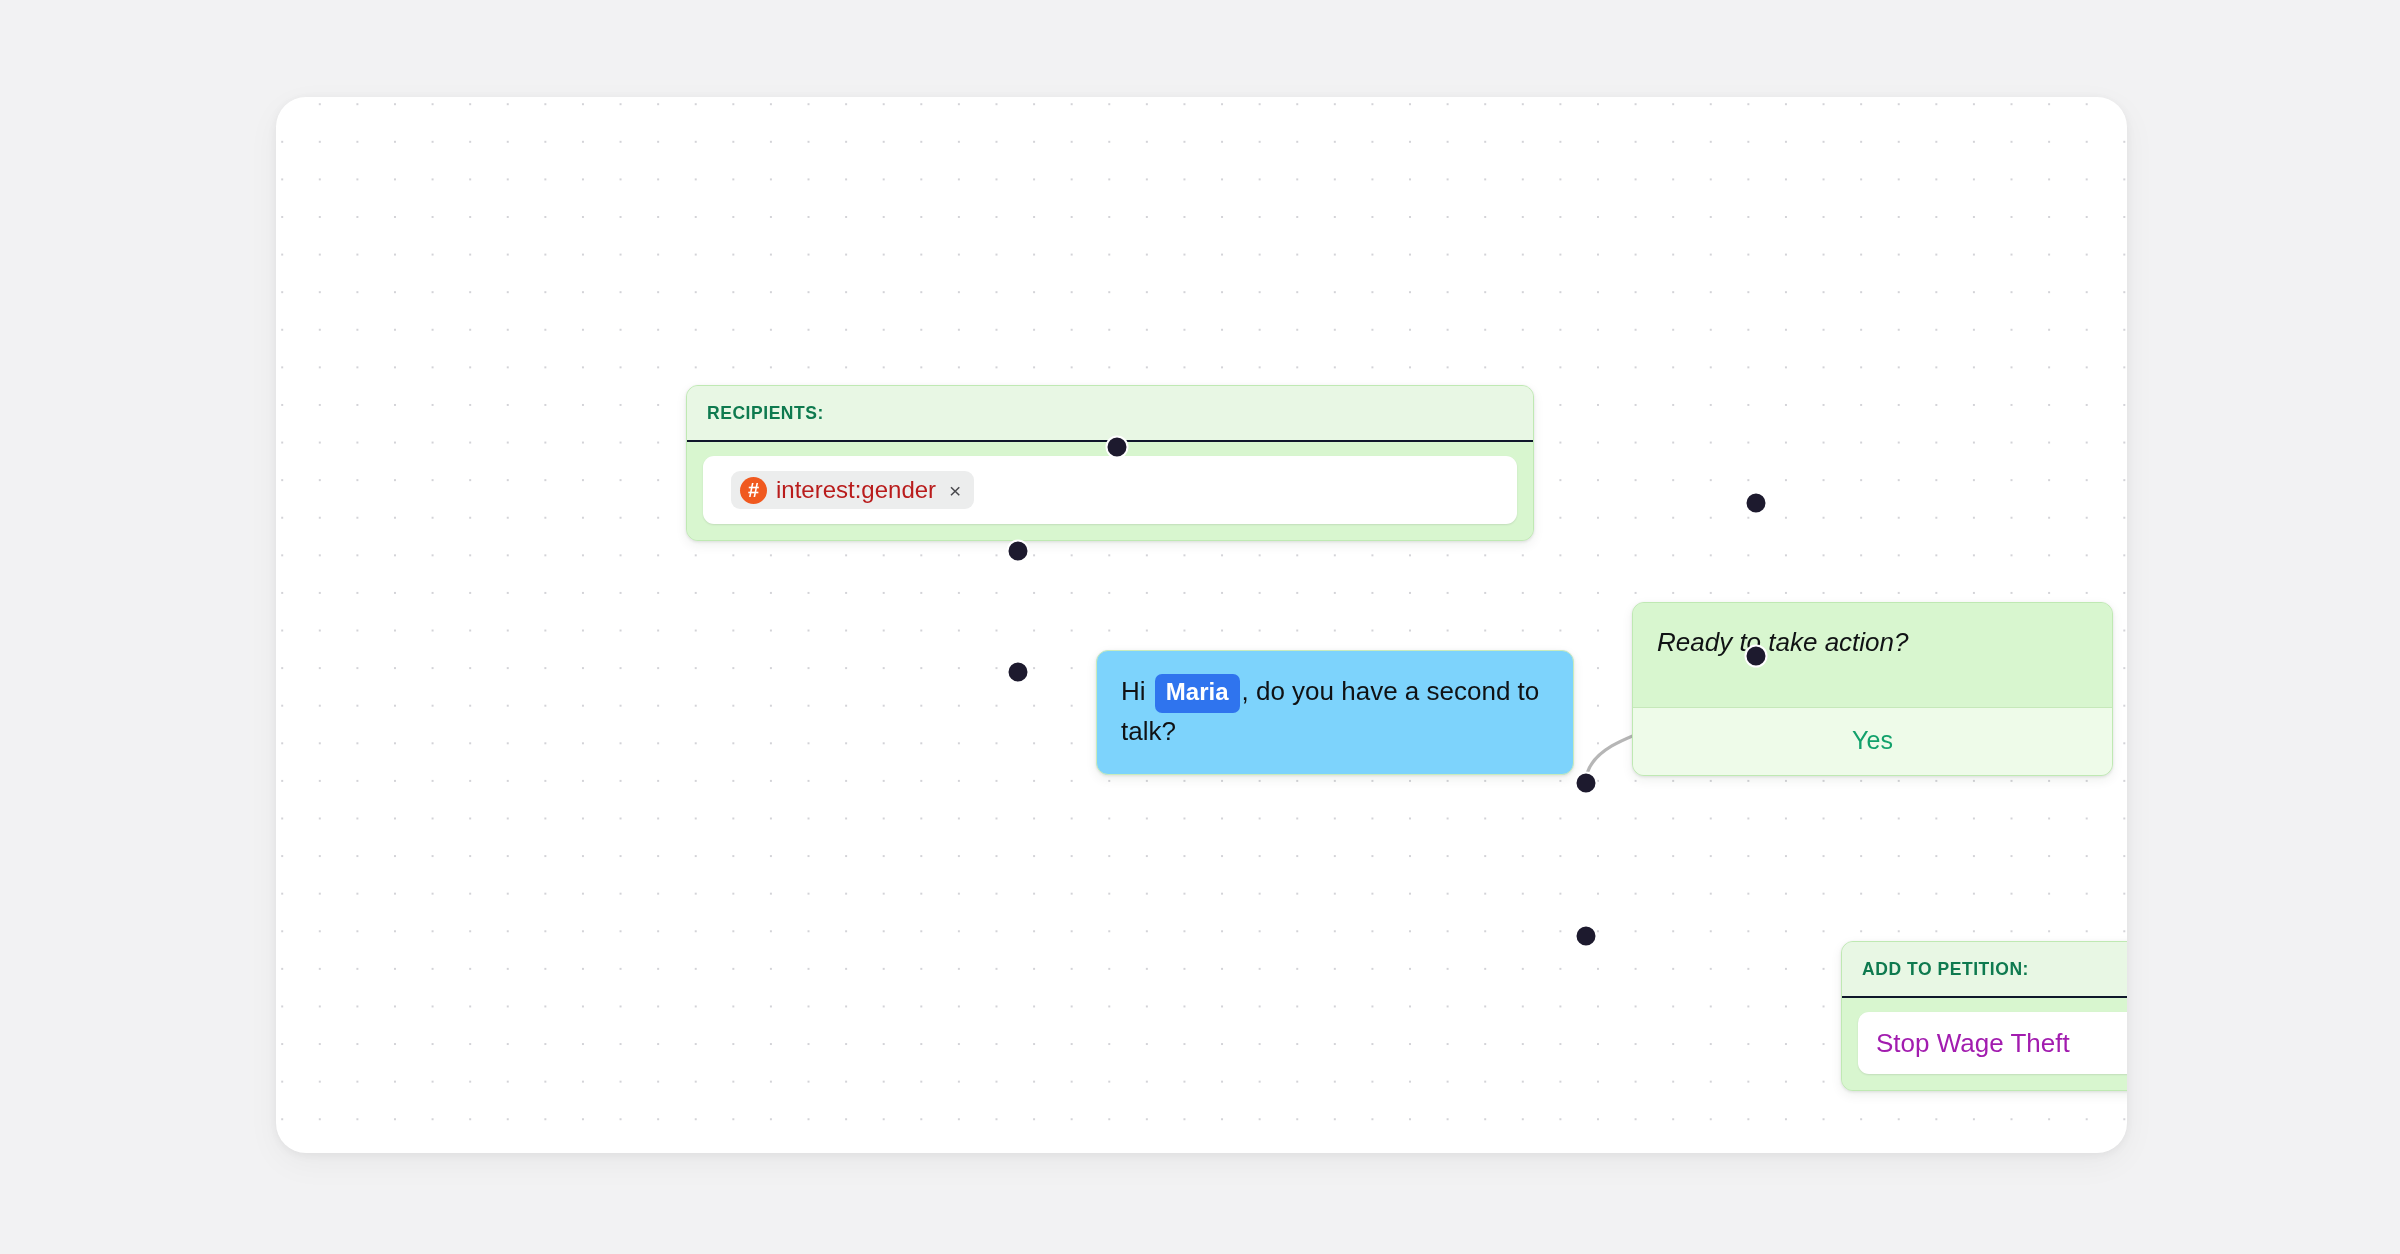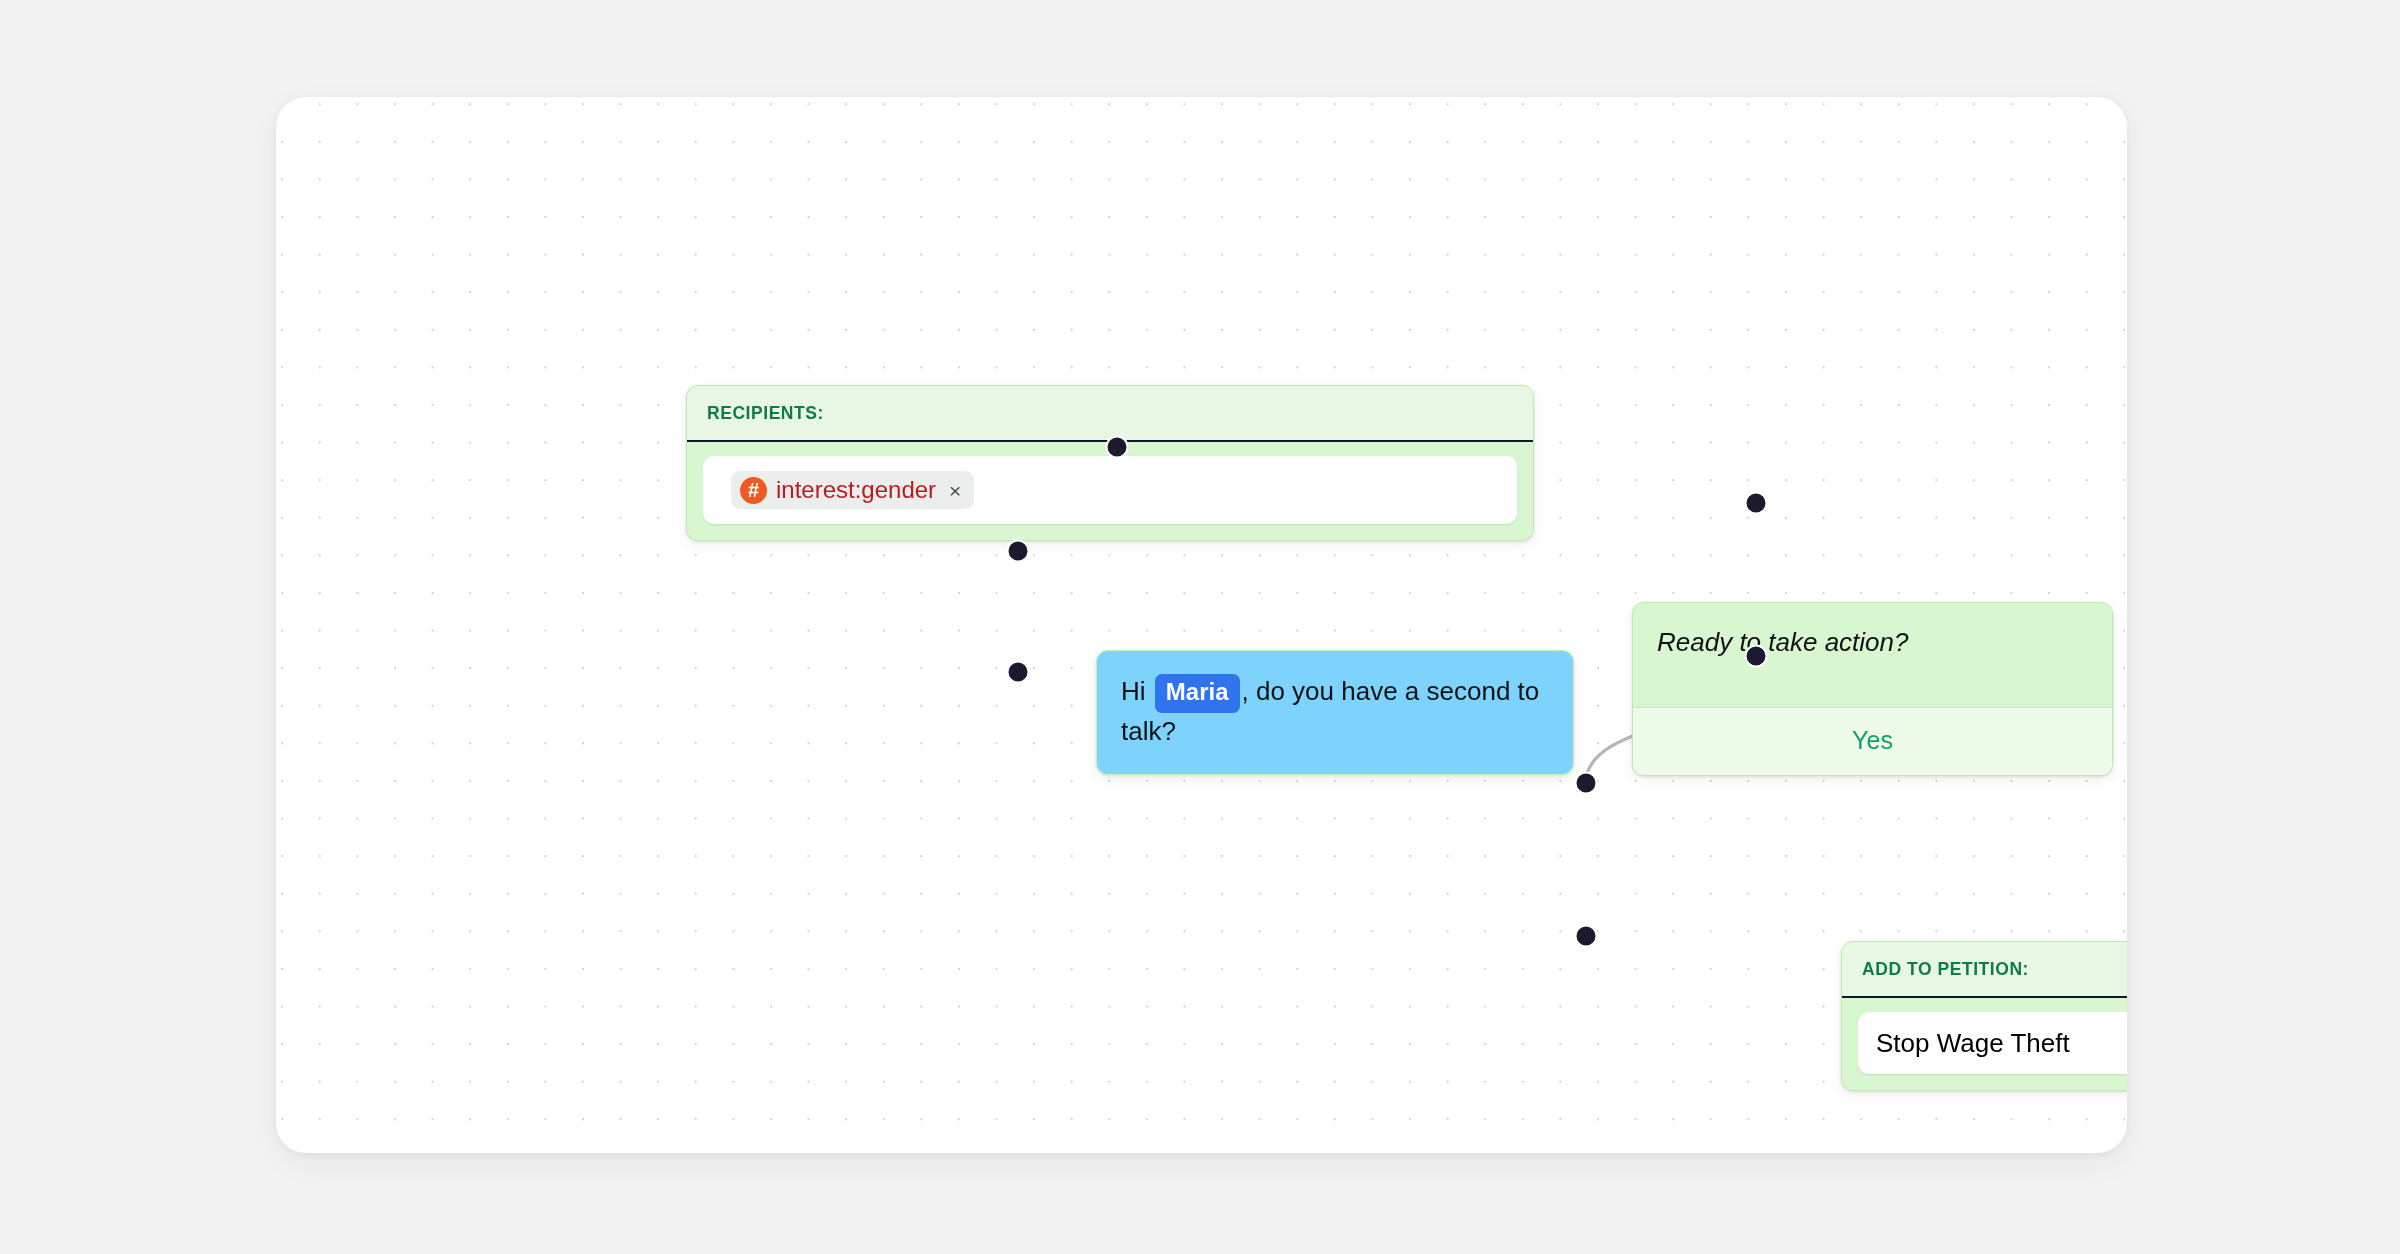--- a/index.html
+++ b/index.html
@@ -207,21 +207,21 @@
     width: 481px;
     margin-left: 20px;
   }
   #petition-field {
     height: 62px;
     padding: 0 18px;
     justify-content: space-between;
   }
   #petition-value {
     font-size: 26px;
-    color: #000000;
+    color: #a21caf;
     font-family: "Liberation Sans", sans-serif;
   }
 
   
   .handle {
     position: absolute;
     width: 19px;
     height: 19px;
     border-radius: 50%;
     background: #1d1a2e;

